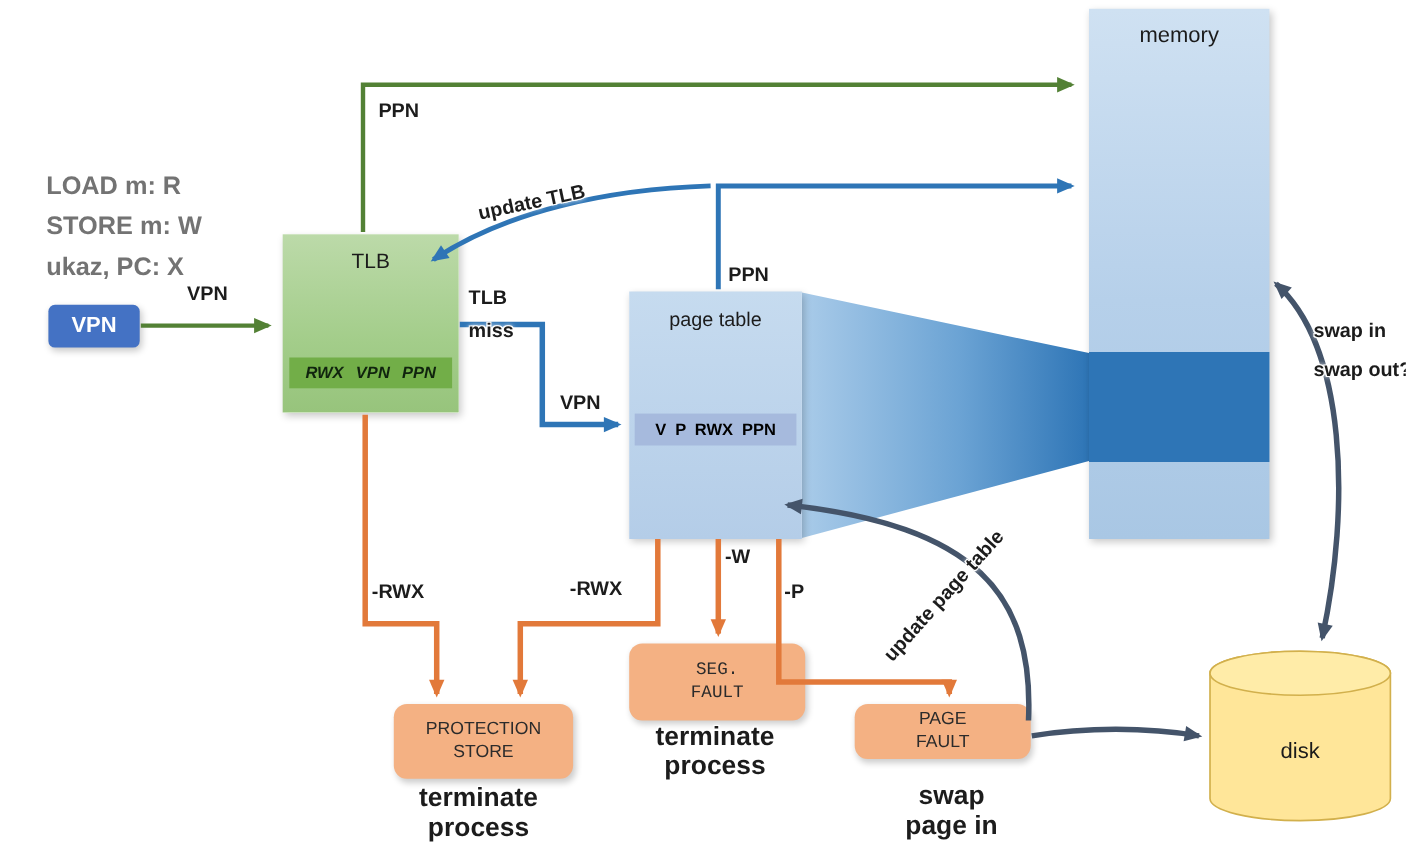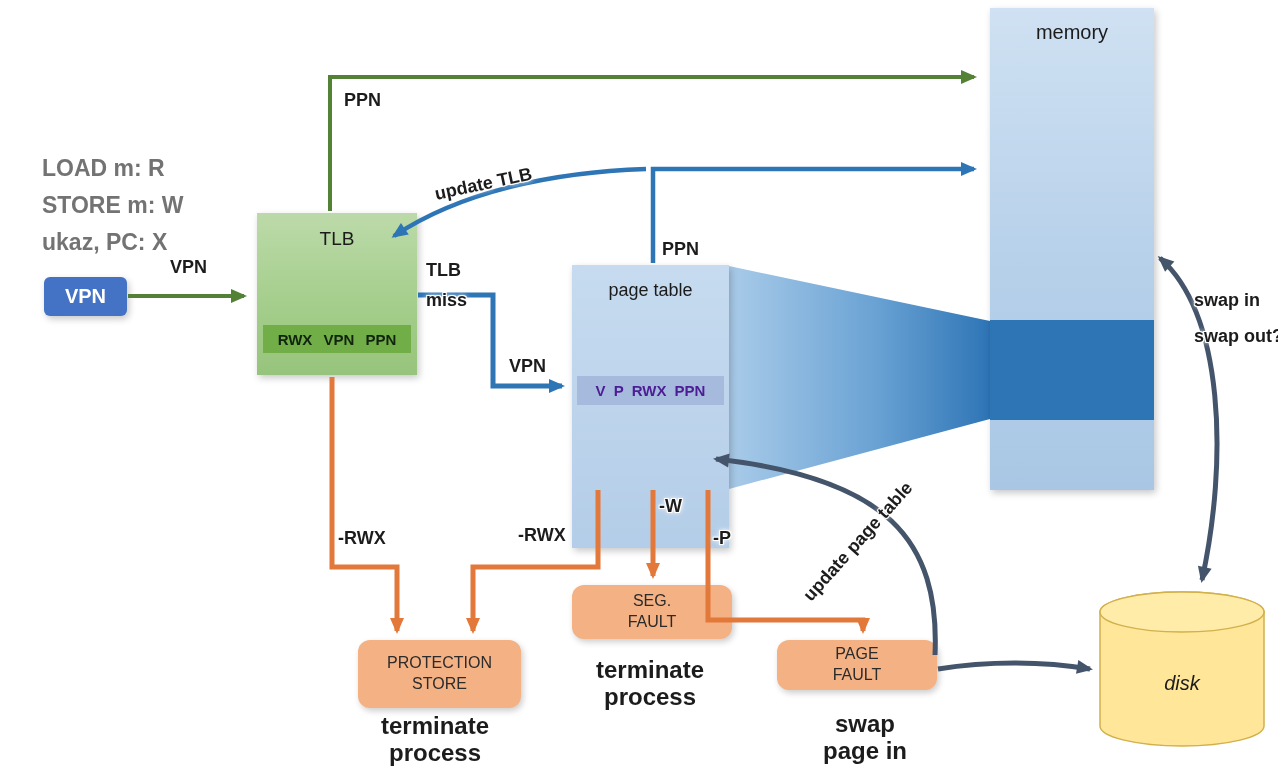--- a/index.html
+++ b/index.html
@@ -17,43 +17,43 @@
   #memory-box { left:958px; top:8px; width:164px; height:482px;
     background:linear-gradient(180deg,#cfe1f2 0%, #b6d0ea 55%, #a9c7e4 100%); }
   #memory-box .box-label { padding-top:13px; }
   #memory-band { position:absolute; left:0; top:312px; width:100%; height:100px; background:#2e75b6; }
 
   #tlb-box { left:225px; top:213px; width:160px; height:162px;
     background:linear-gradient(180deg,#bcdaa9 0%, #a3cd8a 60%, #97c47c 100%); }
   #tlb-box .box-label { padding-top:15px; font-size:19px; }
   #tlb-strip { position:absolute; left:6px; top:112px; width:148px; height:28px;
     background:#72ae48; color:#10240e; font-size:15px; font-weight:700;
-    display:flex; align-items:center; justify-content:center; word-spacing:7px; }
+    display:flex; align-items:center; justify-content:center; word-spacing:7px;font-style:italic; }
 
-  #pt-box { left:540px; top:265px; width:157px; height:283px;
+  #pt-box { left:540px; top:265px; width:157px; height:225px;
     background:linear-gradient(180deg,#c6dbef 0%, #b4cde8 100%); }
   #pt-box .box-label { padding-top:15px; font-size:18px; }
   #pt-strip { position:absolute; left:5px; top:111px; width:147px; height:29px;
-    background:#a6badd; color:#4c1d95; font-size:15px; font-weight:700;
+    background:#a6badd; color:#000000; font-size:15px; font-weight:700;
     display:flex; align-items:center; justify-content:center; word-spacing:4px; }
 
   #vpn-box { left:12px; top:277px; width:83px; height:39px; background:#4472c4;
     border-radius:6px; color:#ffffff; font-size:20px; font-weight:700;
     display:flex; align-items:center; justify-content:center; }
 
   .fault { position:absolute; background:#f4b183; border-radius:12px;
     display:flex; align-items:center; justify-content:center; text-align:center;
     font-size:16px; line-height:1.3; color:#2b2b2b; white-space:pre-line;
     box-shadow:2px 3px 6px rgba(0,0,0,.2); }
   #protection-fault-box { left:326px; top:640px; width:163px; height:68px; }
-  #seg-fault-box        { left:540px; top:585px; width:160px; height:54px; }
+  #seg-fault-box        { left:540px; top:585px; width:160px; height:70px;font-family:Liberation Mono, monospace; }
   #page-fault-box       { left:745px; top:640px; width:160px; height:50px; }
 
   #disk-label { position:absolute; left:1100px; top:672px; width:100px;
-    text-align:center; font-size:20px; color:#1b1b1b;font-style:italic; }
+    text-align:center; font-size:20px; color:#1b1b1b; }
 
   
   .halo { text-shadow:-1px -1px 0 #fff, 1px -1px 0 #fff, -1px 1px 0 #fff,
           1px 1px 0 #fff, 0 0 4px #fff, 0 0 6px #fff; }
   .lbl { position:absolute; font-size:18px; font-weight:600; color:#1c1c1c; white-space:pre-line; }
 
   #legend { position:absolute; left:10px; top:150px; font-size:23px; font-weight:700;
     line-height:37px; color:#737373; white-space:pre-line; }
 
   #lbl-vpn-to-tlb   { left:138px; top:257px; }

